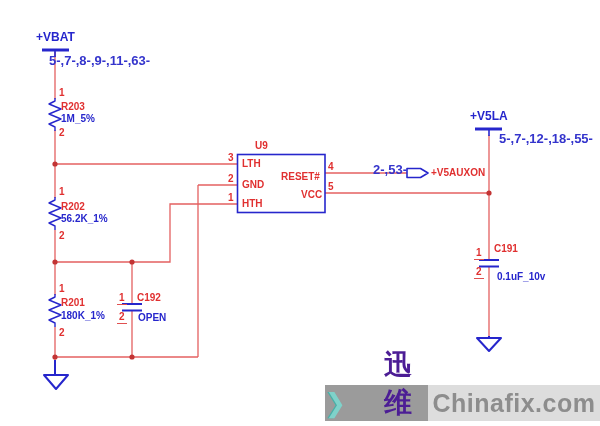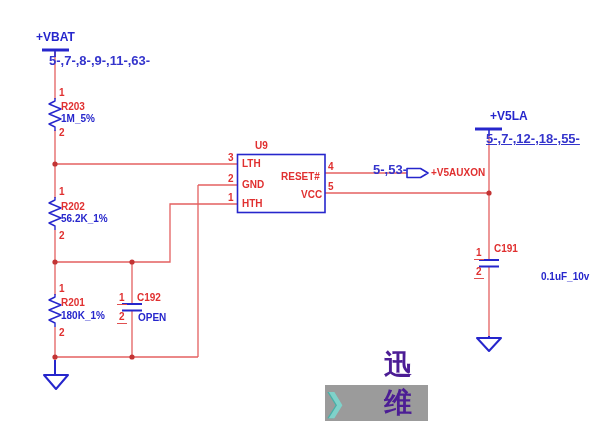--- a/index.html
+++ b/index.html
@@ -116,31 +116,34 @@
   <div class="lbl pinnum" style="left:228px;top:174px;">2</div>
   <div class="lbl pinnum" style="left:228px;top:193px;">1</div>
   <div class="lbl pinnum" style="left:328px;top:162px;">4</div>
   <div class="lbl pinnum" style="left:328px;top:182px;">5</div>
   <div class="lbl red sz11" style="left:242px;top:159px;text-align:center;">LTH</div>
   <div class="lbl red sz11" style="left:242px;top:180px;text-align:center;">GND</div>
   <div class="lbl red sz11" style="left:242px;top:199px;">HTH</div>
   <div class="lbl red sz11" style="left:281px;top:172px;">RESET#</div>
   <div class="lbl red sz11" style="left:301px;top:190px;">VCC</div>
 
-  <div class="lbl nodes" style="left:373px;top:163px;">5-,53-</div>
+  <div class="lbl nodes" style="left:373px;top:163px;">2-,53-</div>
   <div class="lbl red sz11" style="left:431px;top:168px;">+V5AUXON</div>
 
-  <div class="lbl blue sz12" style="left:470px;top:110px;margin-left:20px;">+V5LA</div>
-  <div class="lbl nodes" style="left:486px;top:132px;text-decoration:underline;">5-,7-,12-,18-,55-</div>
+  <div class="lbl blue sz12" style="left:470px;top:110px;">+V5LA</div>
+  <div class="lbl nodes" style="left:499px;top:132px;">5-,7-,12-,18-,55-</div>
 
   <div class="lbl pinnum cap-pin" style="left:474px;top:248px;">1</div>
   <div class="lbl red sz11" style="left:494px;top:244px;">C191</div>
   <div class="lbl pinnum cap-pin" style="left:474px;top:267px;">2</div>
-  <div class="lbl blue sz11" style="left:497px;top:272px;margin-left:44px;">0.1uF_10v</div>
+  <div class="lbl blue sz11" style="left:497px;top:272px;">0.1uF_10v</div>
 
   <div id="watermark">
     <div id="wm-left">
       <span id="wm-chevron">❯</span>
       <span id="wm-cn">迅维网</span>
     </div>
+    <div id="wm-right">
+      <span id="wm-en">Chinafix.com</span>
+    </div>
   </div>
 
 </div>
 
 </body></html>

